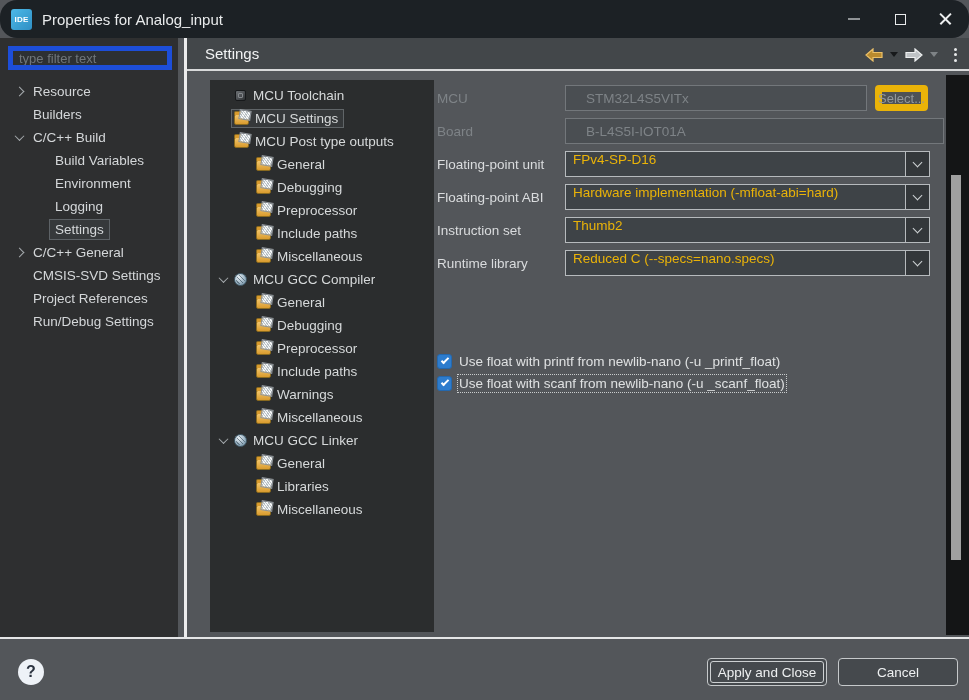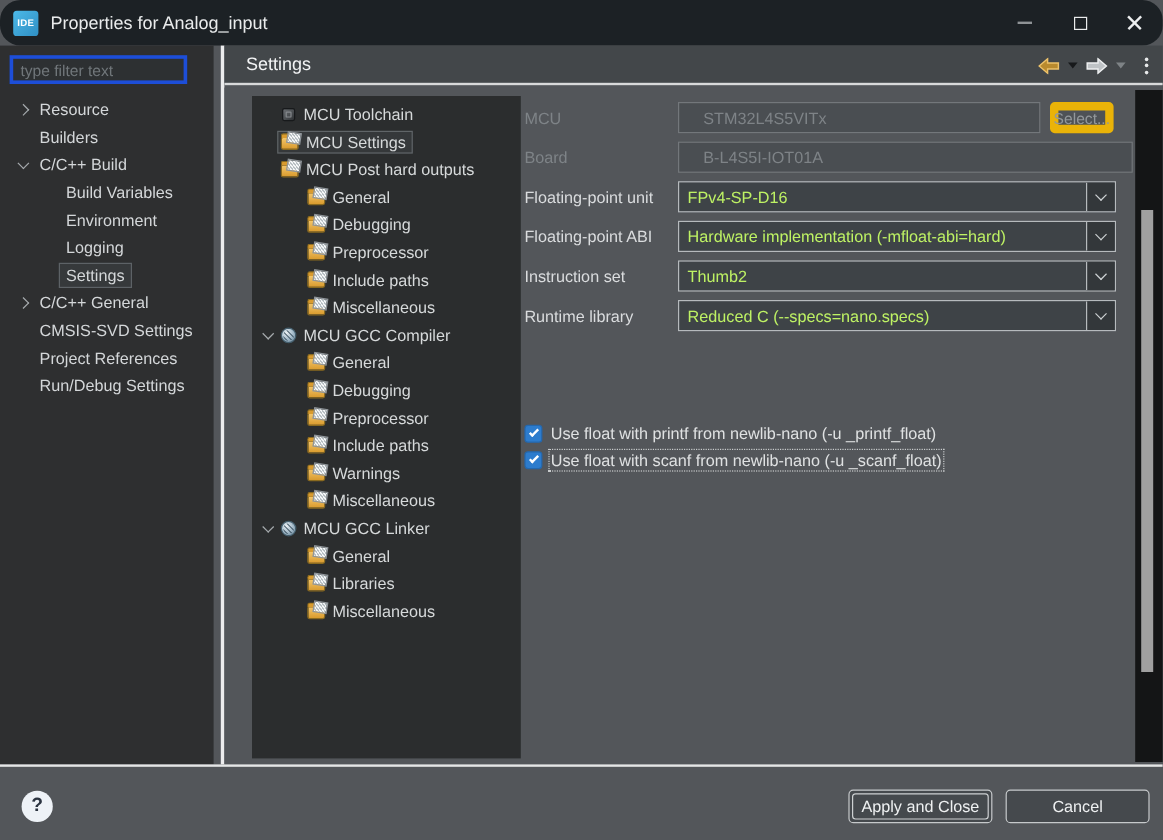--- a/index.html
+++ b/index.html
@@ -17,22 +17,22 @@
   .wtitle { margin-left:10px; color:#e9ebec; font-size:15px; }
   .winbtns { position:absolute; right:0; top:0; height:38px; display:flex; }
   .wbtn { width:46px; height:38px; display:flex; align-items:center; justify-content:center; position:relative; }
   .dash { width:12px; height:2px; background:#8f9396; }
   .sq { width:11px; height:11px; border:1.5px solid #e9ebec; }
   .x1,.x2 { position:absolute; width:15px; height:1.6px; background:#edeff0; left:15px; top:18px; }
   .x1 { transform:rotate(45deg);} .x2 { transform:rotate(-45deg);}
 
   
   .leftpane { position:absolute; left:0; top:38px; width:178px; height:600px; background:#2e2f30; }
-  .filter { position:absolute; left:8px; top:8px; width:148px; height:24px;
-            background:#2d3032; border:3px solid #1d4ed8; color:#c8cbcd;
+  .filter { position:absolute; left:8px; top:8px; width:164px; height:24px;
+            background:#2d3032; border:5px solid #1d4ed8; color:#c8cbcd;
             font-size:13px; padding:0 6px; font-family:"Liberation Sans", sans-serif; }
   .filter::placeholder { color:#70767a; }
   .stree { position:absolute; left:0; top:42px; width:178px; }
   .srow { height:23px; display:flex; align-items:center; color:#d4d7d9; font-size:13.5px; padding-left:12px; }
   .srow.lv1 { padding-left:34px; }
   .slabel { padding:2px 5px; border:1px solid transparent; white-space:nowrap; }
   .srow.selected .slabel { background:#36393b; border:1px solid #5d6266; }
 
   .chev { width:15px; display:inline-flex; justify-content:center; align-items:center; flex:none; }
   .chev::before { content:""; width:6px; height:6px;
@@ -83,21 +83,21 @@
 
   
   .flabel { position:absolute; left:250px; height:26px; display:flex; align-items:center;
             color:#dadcde; font-size:13.5px; white-space:nowrap; }
   .flabel.dis { color:#7e8387; }
   .tfield { position:absolute; left:378px; height:26px; background:#4a4e52; border:1px solid #73777b;
             color:#7e8387; font-size:13.5px; padding:0 20px; font-family:"Liberation Sans", sans-serif; }
   .selectbtn { position:absolute; left:688px; width:53px; height:26px; border:7px solid #eab308; border-radius:4px;
             background:#4e5256; color:#93989b; font-size:13px; display:flex; align-items:center; justify-content:center; }
   .dd { position:absolute; left:378px; width:365px; height:26px; background:#3e4347; border:1px solid #b6babd;
-        display:flex; align-items:center; padding-left:7px; color:#bef264; font-size:13.5px; white-space:nowrap; overflow:hidden; }
+        display:flex; padding-left:7px; color:#eab308; font-size:13.5px; white-space:nowrap; overflow:hidden; }
   .ddbtn { position:absolute; right:0; top:0; bottom:0; width:24px; border-left:1px solid #b6babd;
            background:#33373a; display:flex; align-items:center; justify-content:center; }
   .dchev { width:7px; height:7px; border-right:1.6px solid #cfd3d5; border-bottom:1.6px solid #cfd3d5;
            transform:rotate(45deg); margin-top:-3px; }
 
   .r-mcu  { top:12px; }  .r-board{ top:45px; }  .r-fpu { top:78px; }
   .r-abi  { top:111px; } .r-iset { top:144px; } .r-rtl { top:177px; }
   .tfield.f-mcu { width:302px; } .tfield.f-board { width:379px; }
 
   .cbrow { position:absolute; left:250px; height:20px; display:flex; align-items:center; gap:7px; }
@@ -238,21 +238,21 @@
           <span class="chev none"></span>
           <span class="tbox">
             <span class="ic ic-folder"></span>
             <span>MCU Settings</span>
           </span>
         </div>
       <div class="trow lv0">
           <span class="chev none"></span>
           <span class="tbox">
             <span class="ic ic-folder"></span>
-            <span>MCU Post hard outputs</span>
+            <span>MCU Post type outputs</span>
           </span>
         </div>
       <div class="trow lv1">
           <span class="chev none"></span>
           <span class="tbox">
             <span class="ic ic-folder"></span>
             <span>General</span>
           </span>
         </div>
       <div class="trow lv1">

